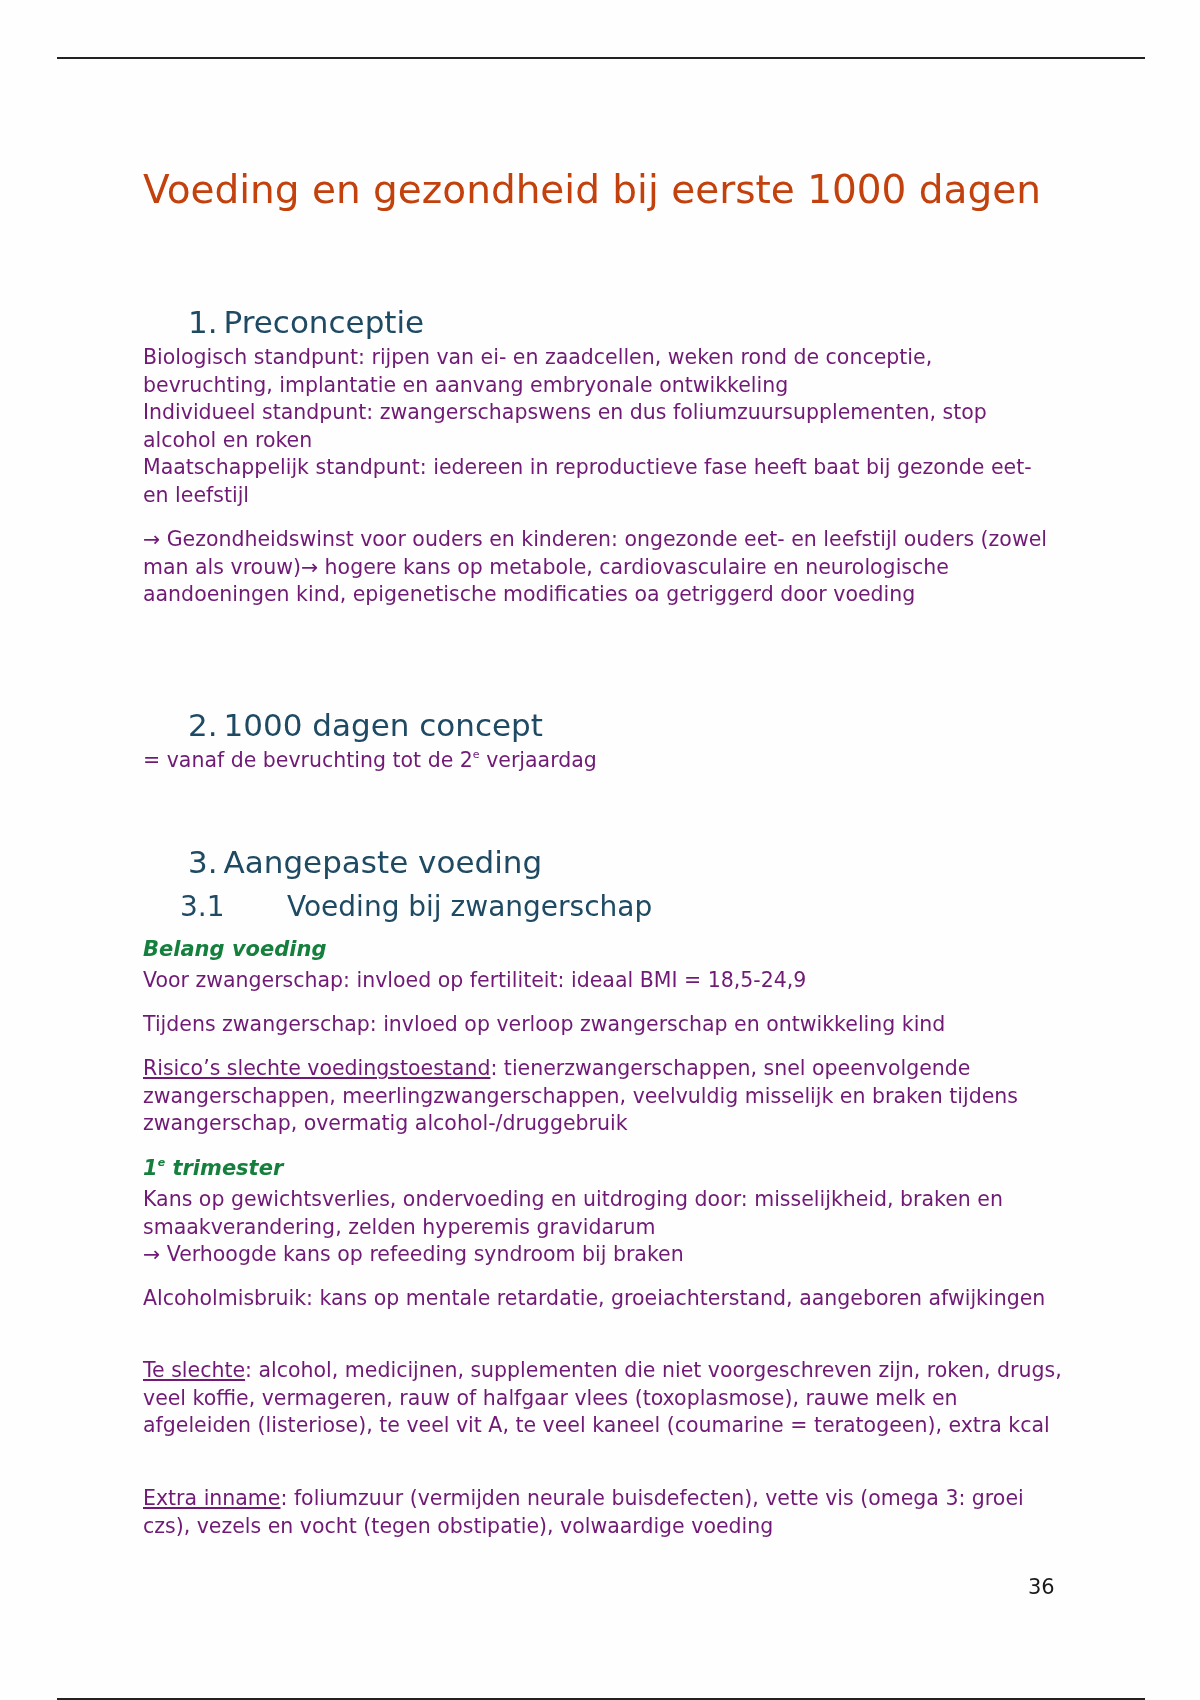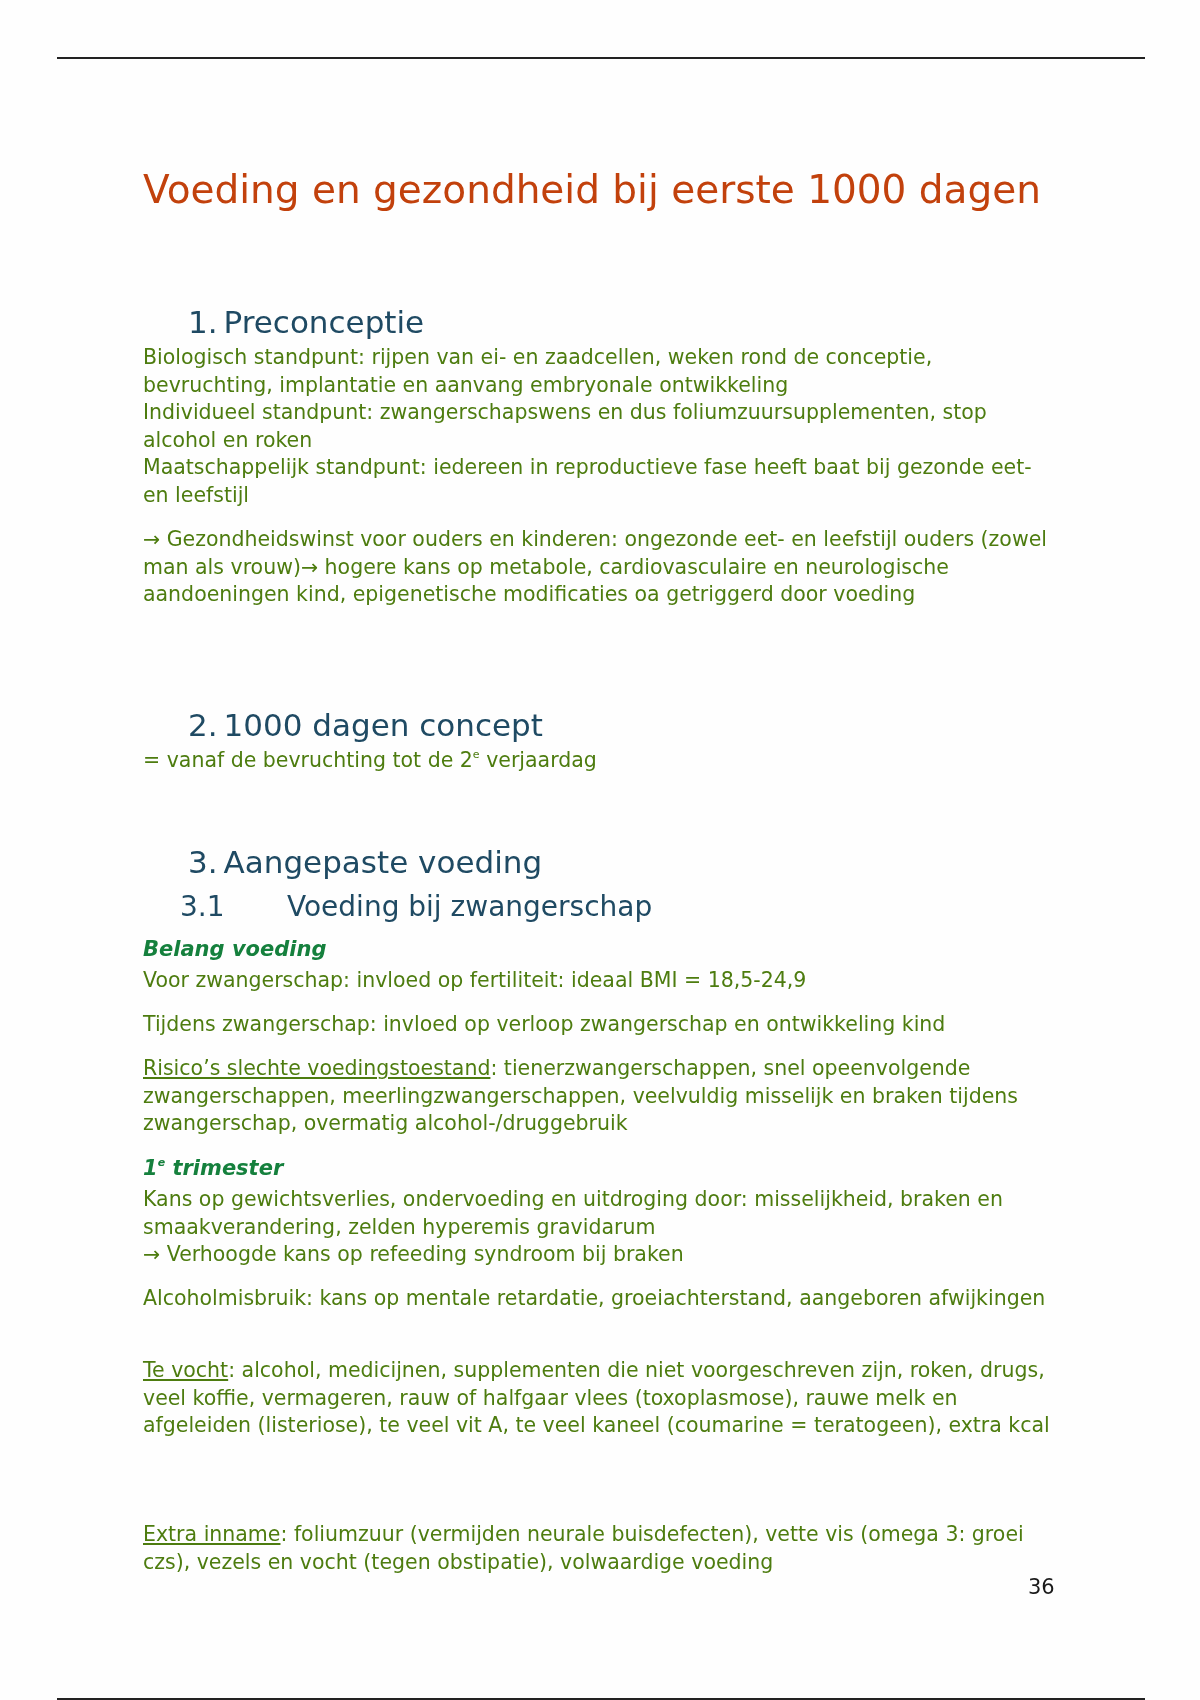--- a/index.html
+++ b/index.html
@@ -74,21 +74,21 @@
       margin: 0;
       white-space: nowrap;
     }
     .p {
       position: absolute;
       left: 0;
       width: 920px;
       font-size: 20.5px;
       line-height: 27.5px;
       margin: 0;
-      color: #4d7c0f;
+      color: #701a75;
     }
     .u { text-decoration: underline; }
     sup { font-size: 11px; vertical-align: 9px; line-height: 0; }
     .page-number {
       position: absolute;
       left: 1028px;
       top: 1575px;
       font-size: 21px;
       color: #1a1a1a;
     }
@@ -125,21 +125,21 @@
 
   <p class="p" style="top:1055px;"><span class="u">Risico’s slechte voedingstoestand</span><span>: tienerzwangerschappen, snel opeenvolgende zwangerschappen, meerlingzwangerschappen, veelvuldig misselijk en braken tijdens zwangerschap, overmatig alcohol-/druggebruik</span></p>
 
   <h4 class="h3" style="top:1154px;"><span>1</span><sup>e</sup><span> trimester</span></h4>
 
   <p class="p" style="top:1186px;">Kans op gewichtsverlies, ondervoeding en uitdroging door: misselijkheid, braken en smaakverandering, zelden hyperemis gravidarum</p>
   <p class="p" style="top:1241px;"><span>→</span><span> Verhoogde kans op refeeding syndroom bij braken</span></p>
 
   <p class="p" style="top:1285px;">Alcoholmisbruik: kans op mentale retardatie, groeiachterstand, aangeboren afwijkingen</p>
 
-  <p class="p" style="top:1357px;"><span class="u">Te vocht</span><span>: alcohol, medicijnen, supplementen die niet voorgeschreven zijn, roken, drugs, veel koffie, vermageren, rauw of halfgaar vlees (toxoplasmose), rauwe melk en afgeleiden (listeriose), te veel vit A, te veel kaneel (coumarine = teratogeen), extra kcal</span></p>
+  <p class="p" style="top:1357px;"><span class="u">Te slechte</span><span>: alcohol, medicijnen, supplementen die niet voorgeschreven zijn, roken, drugs, veel koffie, vermageren, rauw of halfgaar vlees (toxoplasmose), rauwe melk en afgeleiden (listeriose), te veel vit A, te veel kaneel (coumarine = teratogeen), extra kcal</span></p>
 
-  <p class="p" style="top:1485px;margin-top:36px;"><span class="u">Extra inname</span><span>: foliumzuur (vermijden neurale buisdefecten), vette vis (omega 3: groei czs), vezels en vocht (tegen obstipatie), volwaardige voeding</span></p>
+  <p class="p" style="top:1485px;"><span class="u">Extra inname</span><span>: foliumzuur (vermijden neurale buisdefecten), vette vis (omega 3: groei czs), vezels en vocht (tegen obstipatie), volwaardige voeding</span></p>
 
 </div>
 
 <div class="page-number">36</div>
 
 <div class="rule bottom"></div>
 
 </body></html>

